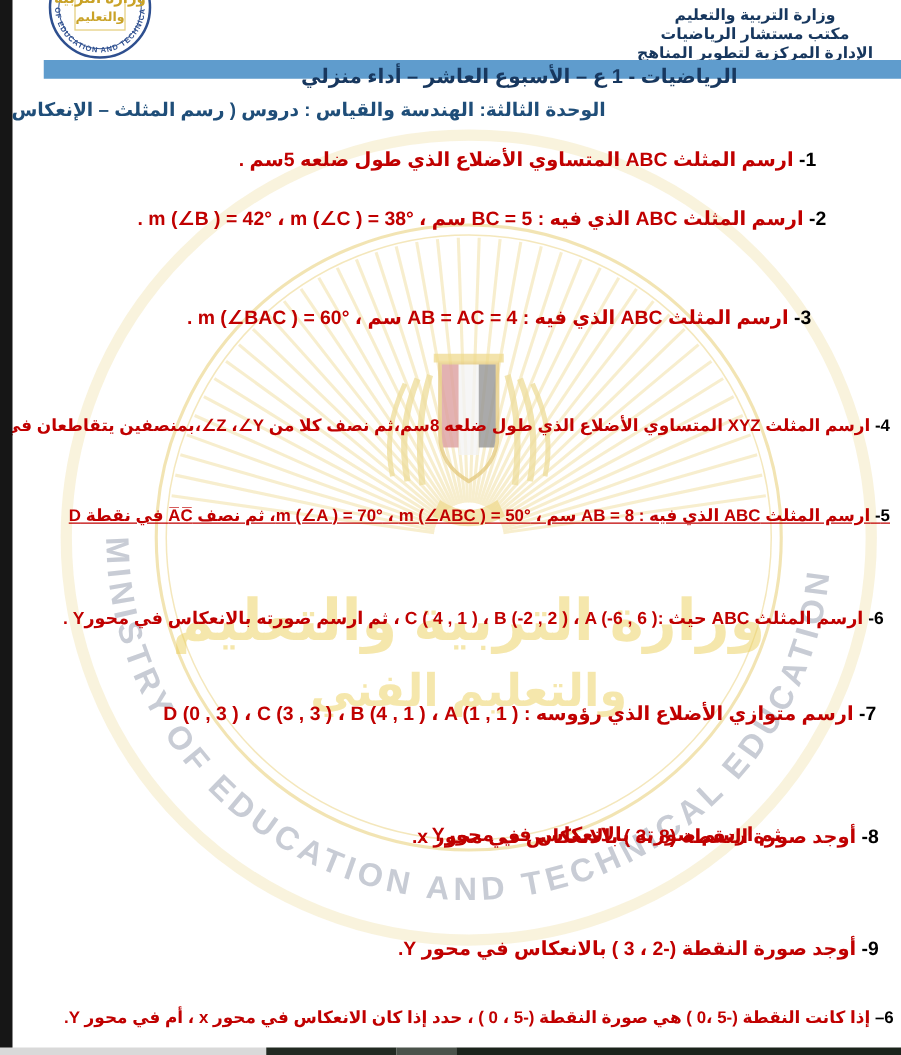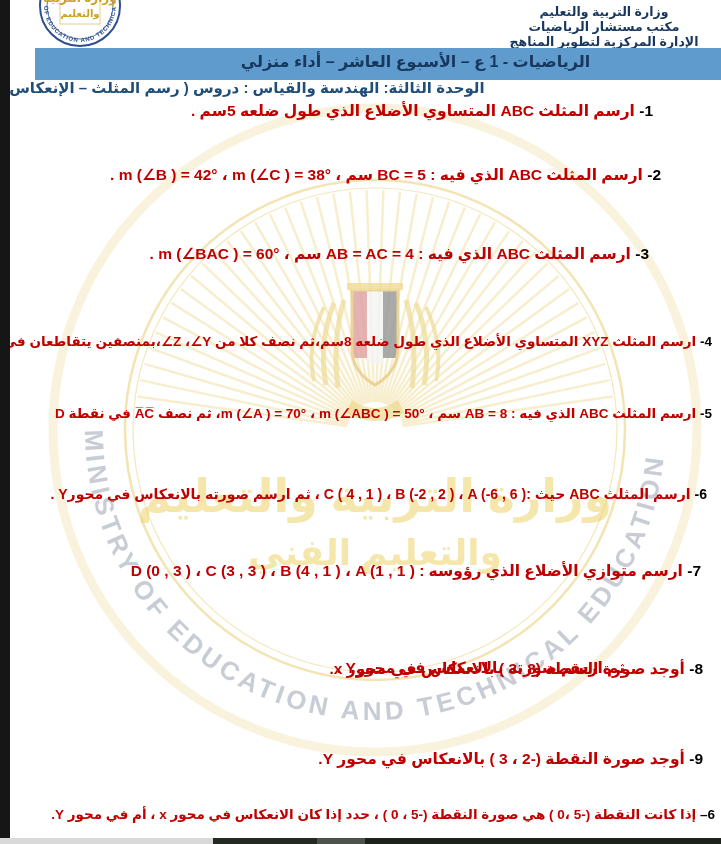--- a/index.html
+++ b/index.html
@@ -16,39 +16,39 @@
   .bb-4{flex:1;background:#1b231b;}
   
   .watermark{position:absolute;left:0;top:0;z-index:1;pointer-events:none;}
   
   .ministry-header{
     position:absolute;top:5px;right:14px;width:206px;z-index:3;
     direction:rtl;text-align:center;color:#17375e;font-weight:bold;font-size:12.5px;line-height:1.2;
   }
   .logo{position:absolute;left:24px;top:-40px;z-index:3;}
   .title-bar{
-    position:absolute;top:48px;left:10px;right:0;height:32px;background:#5f9ccd;z-index:4;
+    position:absolute;top:48px;left:10px;right:0;height:15px;background:#5f9ccd;z-index:4;
     direction:rtl;color:#17375e;font-weight:bold;font-size:16px;line-height:27px;
     text-align:center;padding-left:75px;box-sizing:border-box;margin-left:25px;
   }
   .unit-line{
     position:absolute;top:79px;left:0;right:0;z-index:2;direction:rtl;text-align:left;
     color:#1f4e79;font-weight:bold;font-size:15px;
   }
   
   .question{
     position:absolute;z-index:2;direction:rtl;white-space:nowrap;
     color:#c00000;font-weight:bold;font-size:15.5px;
   }
   .question .qnum{color:#000000;}
-  .q1{top:102px;right:68px;}
+  .q1{top:119px;right:68px;}
   .q2{top:166px;right:60px;}
   .q3{top:245px;right:72px;}
   .q4{top:333px;right:9px;font-size:13.5px;}
-  .q5{top:405px;right:9px;font-size:13.5px;}
+  .q5{top:405px;right:9px;font-size:13.5px;text-decoration:underline;}
   .q6{top:486px;right:14px;font-size:14px;}
   .q7{top:562px;right:20px;}
   .qc{top:611px;right:96px;margin-top:48px;}
   .q8{top:660px;right:18px;}
   .q9{top:750px;right:18px;}
   .q10{top:806px;right:6px;font-size:13.5px;}
 </style>
 </head>
 <body>
 

